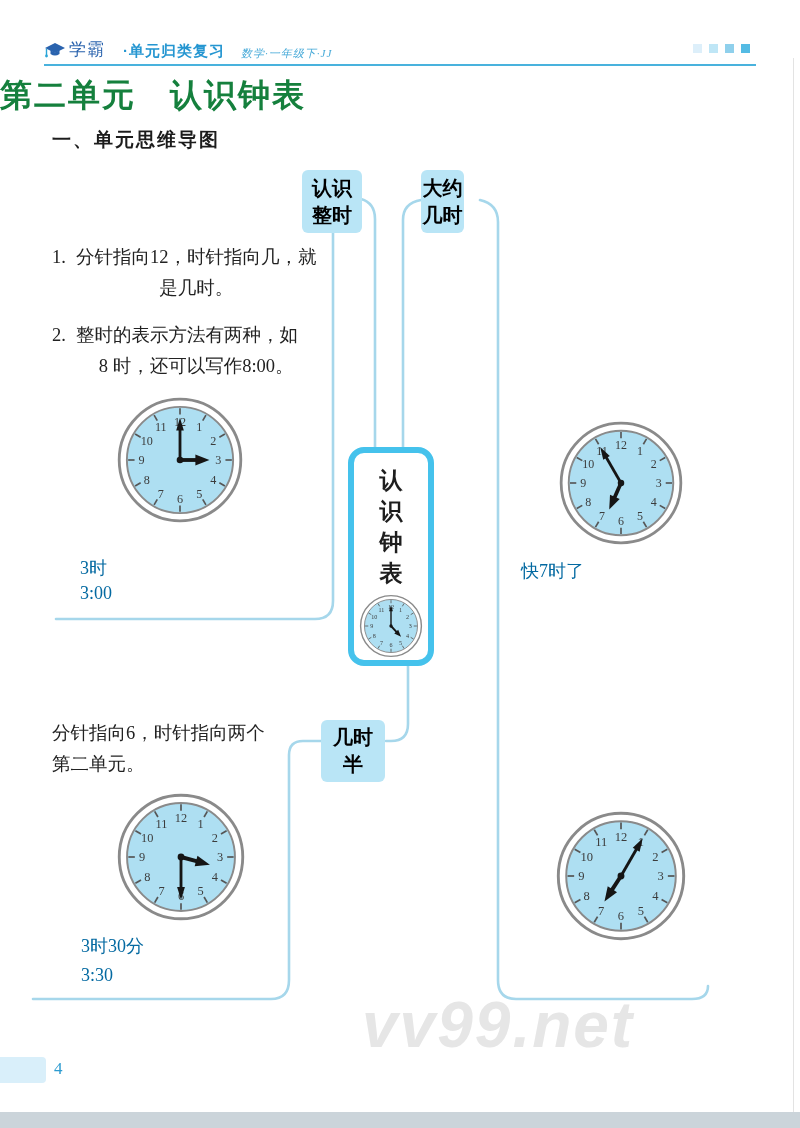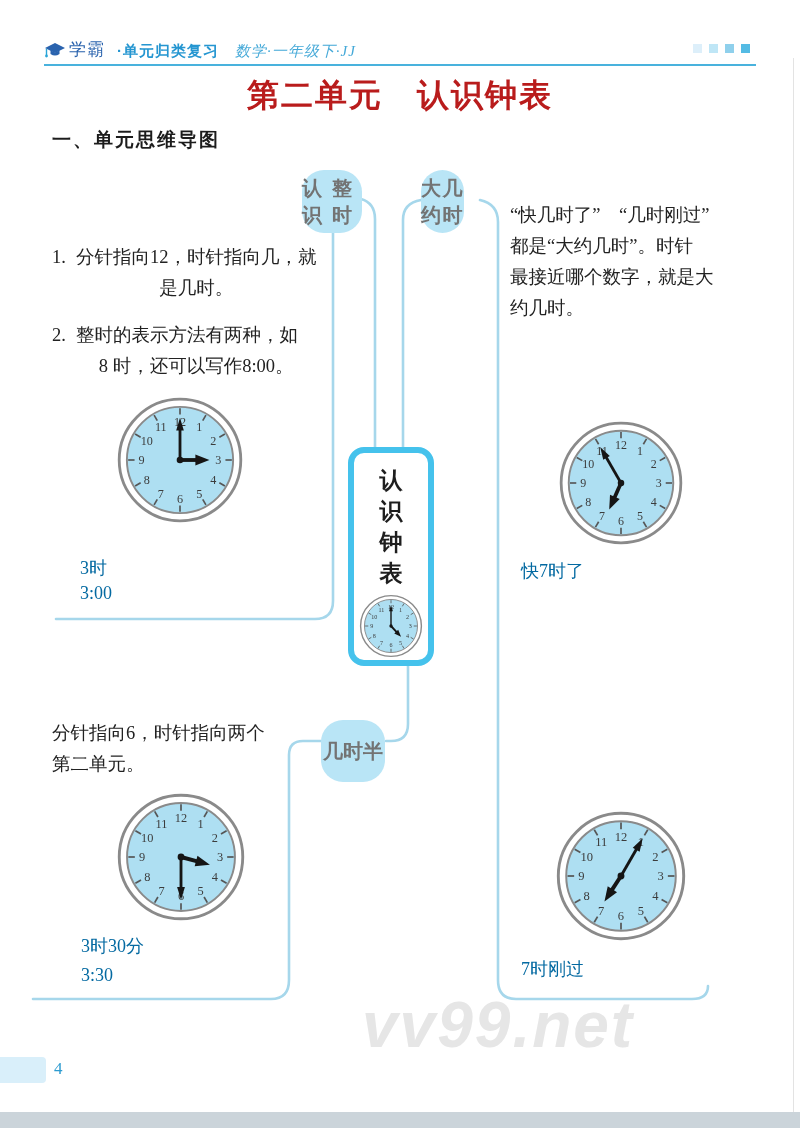--- a/index.html
+++ b/index.html
@@ -3,36 +3,36 @@
 <meta charset="utf-8">
 <style>
   html,body{margin:0;padding:0;background:#ffffff;}
   #page{position:relative;width:800px;height:1128px;background:#ffffff;overflow:hidden;
         font-family:"Liberation Serif",serif;color:#1f1f1f;}
   
   .header{position:absolute;left:44px;top:38px;right:44px;height:26px;}
   .brand-row{display:flex;align-items:flex-end;}
   .cap{display:inline-block;margin-right:3px;transform:translateY(3px);}
   .brand{font-family:"Liberation Sans",sans-serif;font-weight:normal;font-size:17px;color:#2a63ae;letter-spacing:1px;}
-  .series{font-family:"Liberation Sans",sans-serif;font-weight:bold;font-size:15px;color:#2596d1;margin-left:12px;letter-spacing:1px;}
-  .edition{font-size:15px;color:#45a9d8;font-style:italic;margin-left:16px;letter-spacing:1px;}
+  .series{font-family:"Liberation Sans",sans-serif;font-weight:bold;font-size:15px;color:#2596d1;margin-left:18px;letter-spacing:1px;}
+  .edition{font-size:11px;color:#45a9d8;font-style:italic;margin-left:16px;letter-spacing:1px;}
   .squares{position:absolute;right:6px;top:6px;display:flex;gap:7px;}
   .squares span{width:9px;height:9px;display:inline-block;}
   .sq1{background:#ddeffa;} .sq2{background:#bfe6f6;} .sq3{background:#8fd0ec;} .sq4{background:#54bbe4;}
   .header-rule{position:absolute;left:44px;right:44px;top:64px;height:2px;background:#49b2dd;}
   
-  .page-title{position:absolute;left:0;right:0;top:74px;text-align:center;
-              font-weight:bold;font-size:32px;color:#b91c1c;letter-spacing:2px;}
+  .page-title{position:absolute;left:0;right:0;top:74px;text-align:left;
+              font-weight:bold;font-size:32px;color:#15803d;letter-spacing:2px;}
   .page-title .gap{display:inline-block;width:34px;}
   .section-heading{position:absolute;left:52px;top:127px;font-family:"Liberation Sans",sans-serif;
                    font-weight:bold;font-size:19px;color:#1c1c1c;letter-spacing:2px;text-align:center;}
   
-  .branch-node{position:absolute;background:#b9e5f6;border-radius:22px;z-index:2;
-               font-family:"Liberation Sans",sans-serif;font-weight:bold;font-size:20px;color:#737373;
-               display:flex;flex-direction:row;align-items:center;justify-content:center;line-height:27px;}
+  .branch-node{position:absolute;background:#b9e5f6;border-radius:6px;z-index:2;
+               font-family:"Liberation Sans",sans-serif;font-weight:bold;font-size:20px;color:#000000;
+               display:flex;flex-direction:column;align-items:center;justify-content:center;line-height:27px;}
   #node-whole{left:302px;top:170px;width:60px;height:63px;}
   #node-about{left:421px;top:170px;width:43px;height:63px;}
   #node-half {left:321px;top:720px;width:64px;height:62px;}
   .center-node{position:absolute;left:348px;top:447px;width:86px;height:219px;background:#ffffff;
                border:6px solid #45c2ec;border-radius:16px;z-index:2;box-sizing:border-box;
                display:flex;flex-direction:column;align-items:center;padding-top:12px;}
   .center-node .ch{font-family:"Liberation Sans",sans-serif;font-weight:bold;font-size:23px;color:#1e1e1e;line-height:31px;}
   .center-node svg{margin-top:5px;}
   
   .note{position:absolute;font-size:18.5px;line-height:31px;color:#222;white-space:nowrap;}
@@ -151,26 +151,20 @@
         <circle cx="50" cy="50" r="2.6" fill="#151515"></circle>
       </svg>
   </div>
 
   <div class="note" id="note-whole">
     <div><span class="marker">1.</span><span>分针指向12，时针指向几，就</span></div>
     <div class="indent">是几时。</div>
     <div class="item2"><span class="marker">2.</span><span>整时的表示方法有两种，如</span></div>
     <div class="indent">8 时，还可以写作8:00。</div>
   </div>
-  <div class="note" id="note-about">
-    <div>“快几时了”　“几时刚过”</div>
-    <div>都是“大约几时”。时针</div>
-    <div>最接近哪个数字，就是大</div>
-    <div>约几时。</div>
-  </div>
   <div class="note" id="note-half">
     <div>分针指向6，时针指向两个</div>
     <div>第二单元。</div>
   </div>
 
   <div class="clock-group" style="left:116px;top:396px;">
     <svg width="128" height="128" viewBox="0 0 100 100">
         <circle cx="50" cy="50" r="47.5" fill="#ffffff" stroke="#8a8a8a" stroke-width="2.2"></circle>
         <circle cx="50" cy="50" r="41.5" fill="#aedff2" stroke="#8a8a8a" stroke-width="1.5"></circle>
         <line x1="70.25" y1="14.925971146730234" x2="67.75" y2="19.256098165652425" stroke="#555" stroke-width="1.3"></line>
@@ -306,21 +300,20 @@
         <line x1="29.749999999999982" y1="14.925971146730248" x2="32.249999999999986" y2="19.25609816565244" stroke="#555" stroke-width="1.3"></line>
         <text x="34.999999999999986" y="27.419237886466846" text-anchor="middle" font-size="9.5" fill="#3c3c3c" font-family="&quot;Liberation Serif&quot;, serif">11</text>
         <line x1="49.99999999999999" y1="9.5" x2="49.99999999999999" y2="14.5" stroke="#555" stroke-width="1.3"></line>
         <text x="49.99999999999999" y="23.4" text-anchor="middle" font-size="9.5" fill="#3c3c3c" font-family="&quot;Liberation Serif&quot;, serif">12</text>
         <line x1="50" y1="50" x2="62" y2="29.215390309173472" stroke="#151515" stroke-width="2.2"></line>
         <polygon points="66.5,21.421161675113524 64.09807621135332,31.58141571295791 58.901923788646684,28.58141571295791" fill="#151515"></polygon>
         <line x1="50" y1="50" x2="42.91969254480465" y2="60.902717383290515" stroke="#151515" stroke-width="3"></line>
         <polygon points="37.47330219465438,69.28942306274476 39.94191519444889,57.77656286828197 46.98674796519045,62.3515307624082" fill="#151515"></polygon>
         <circle cx="50" cy="50" r="2.6" fill="#151515"></circle>
       </svg>
-    <div class="clock-caption" style="left:-34px;top:147px;">7时刚过</div>
   </div>
 
   <div class="watermark">vv99.net</div>
   <div class="pagenum-bar"></div>
   <div class="pagenum">4</div>
   <div class="edge-line"></div>
   <div class="bottom-strip"></div>
 </div>
 
 </body></html>

